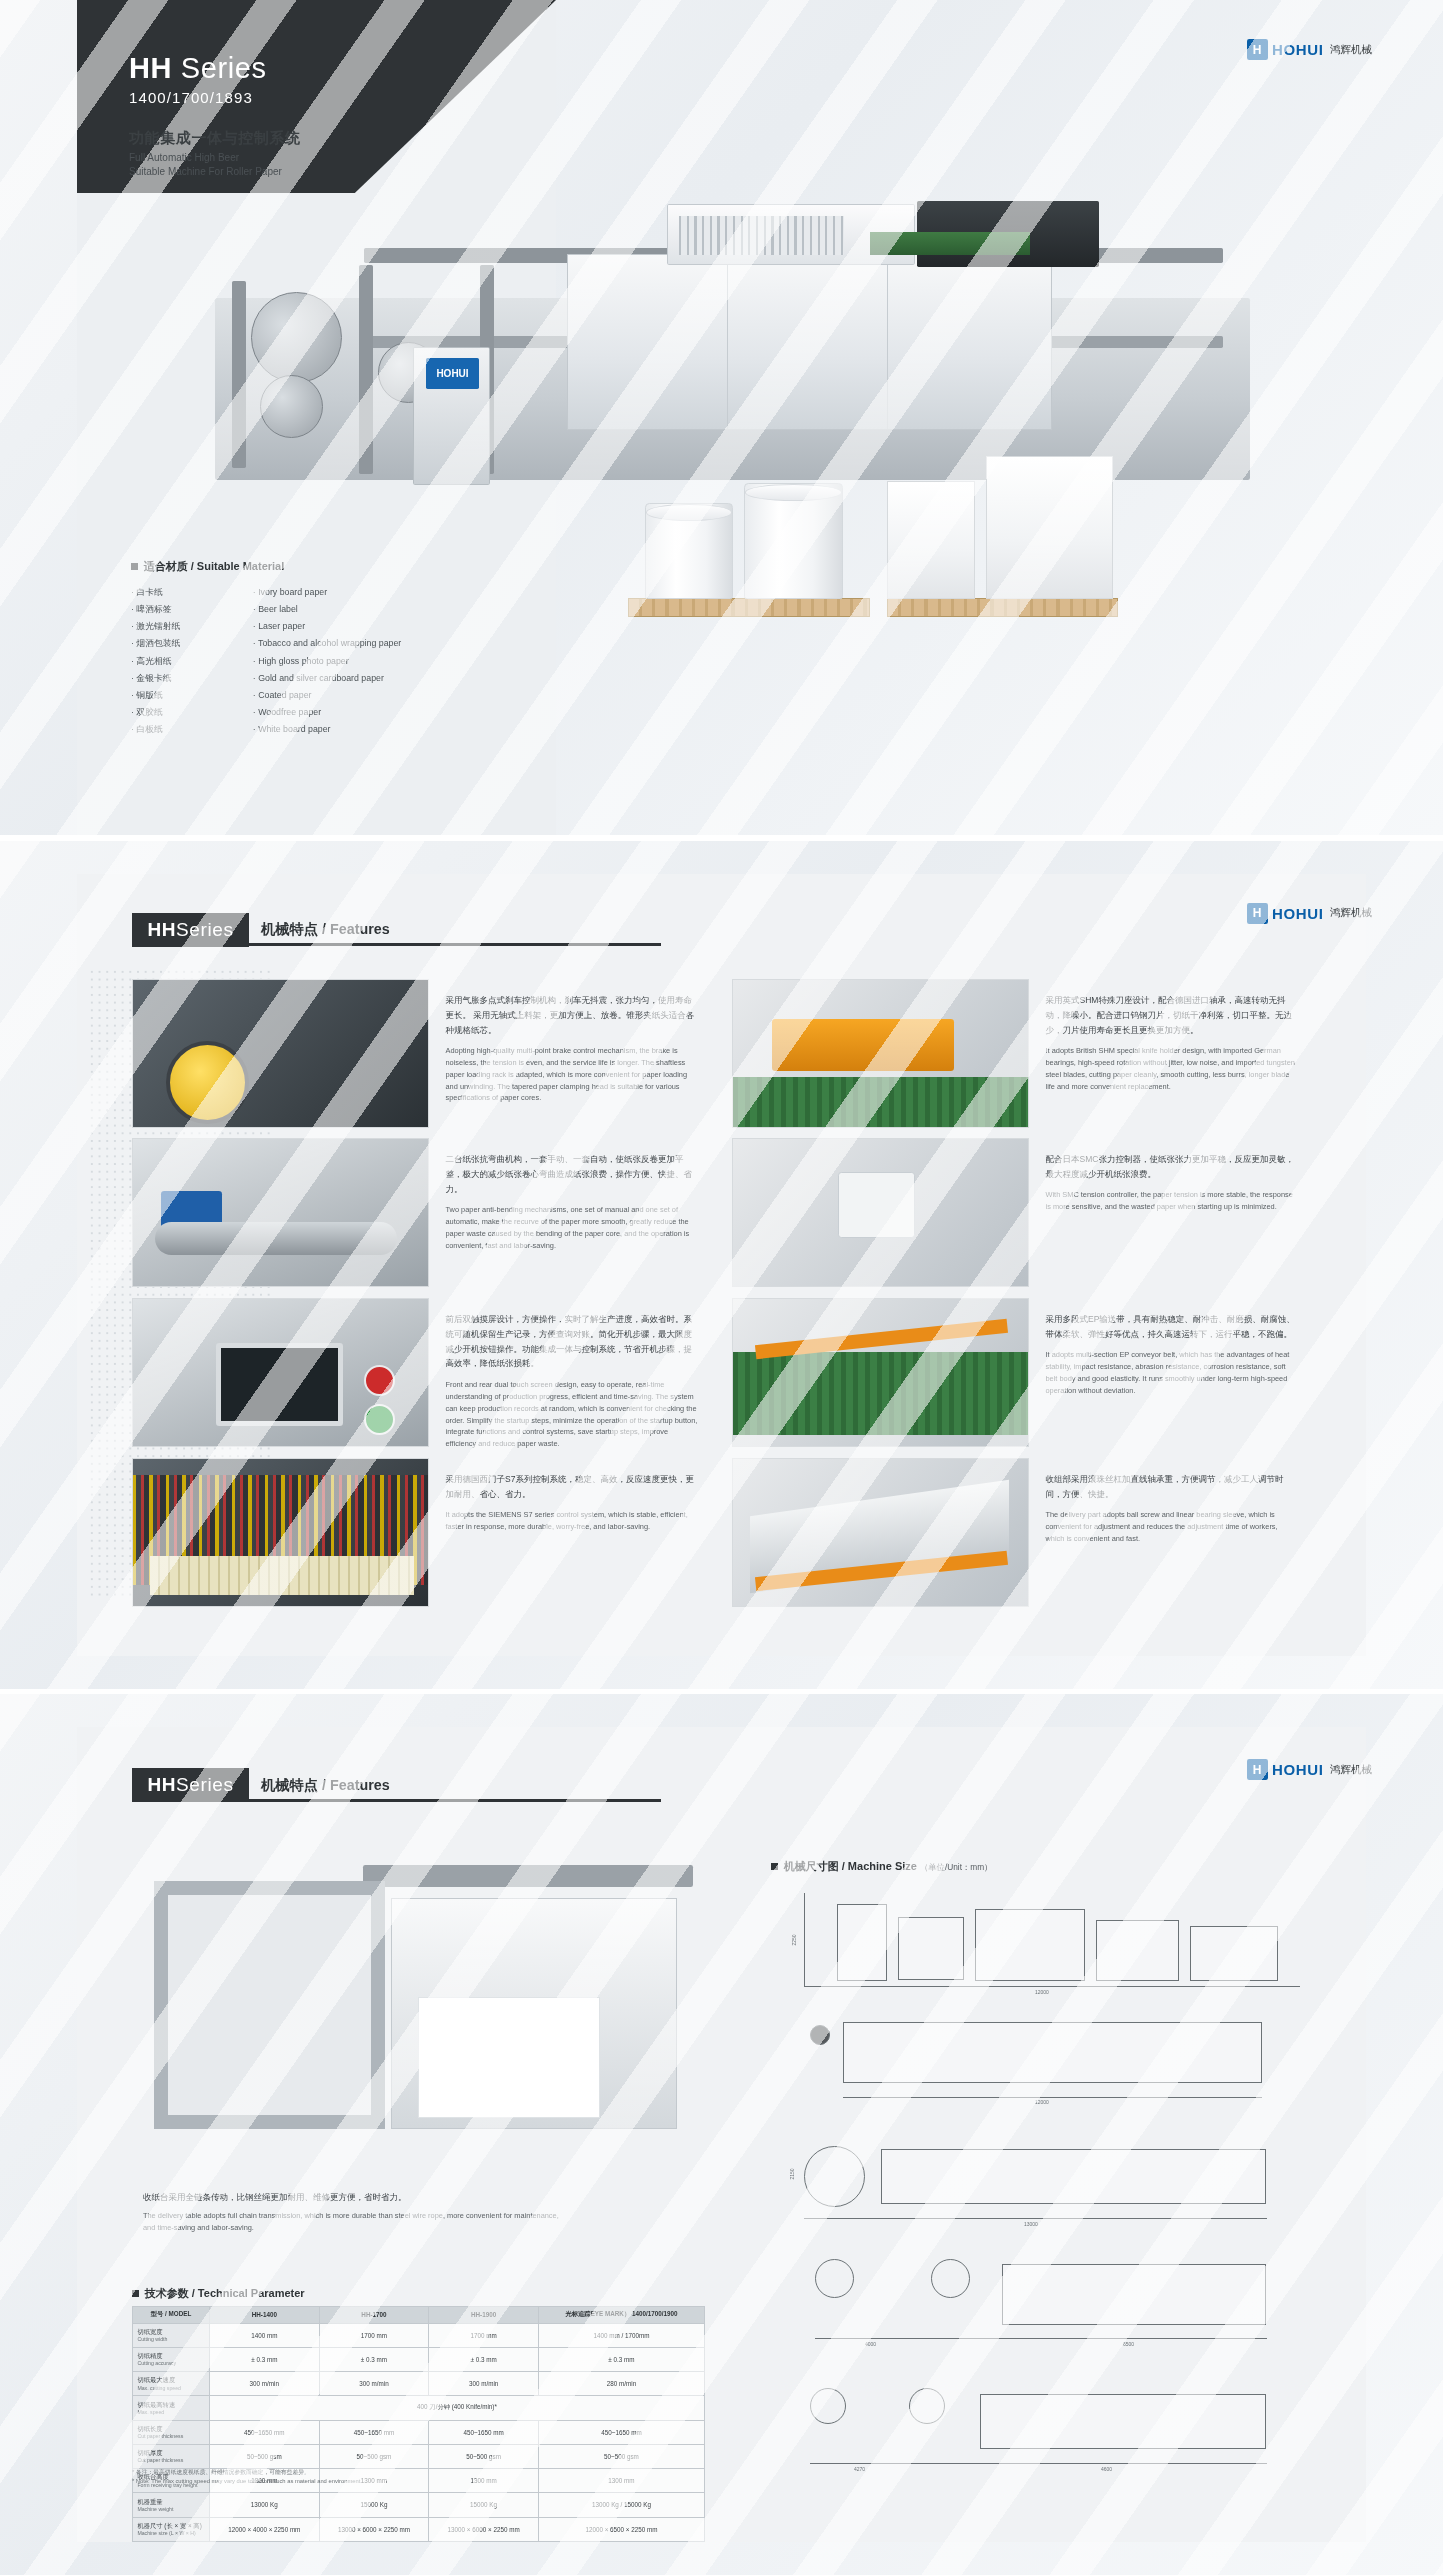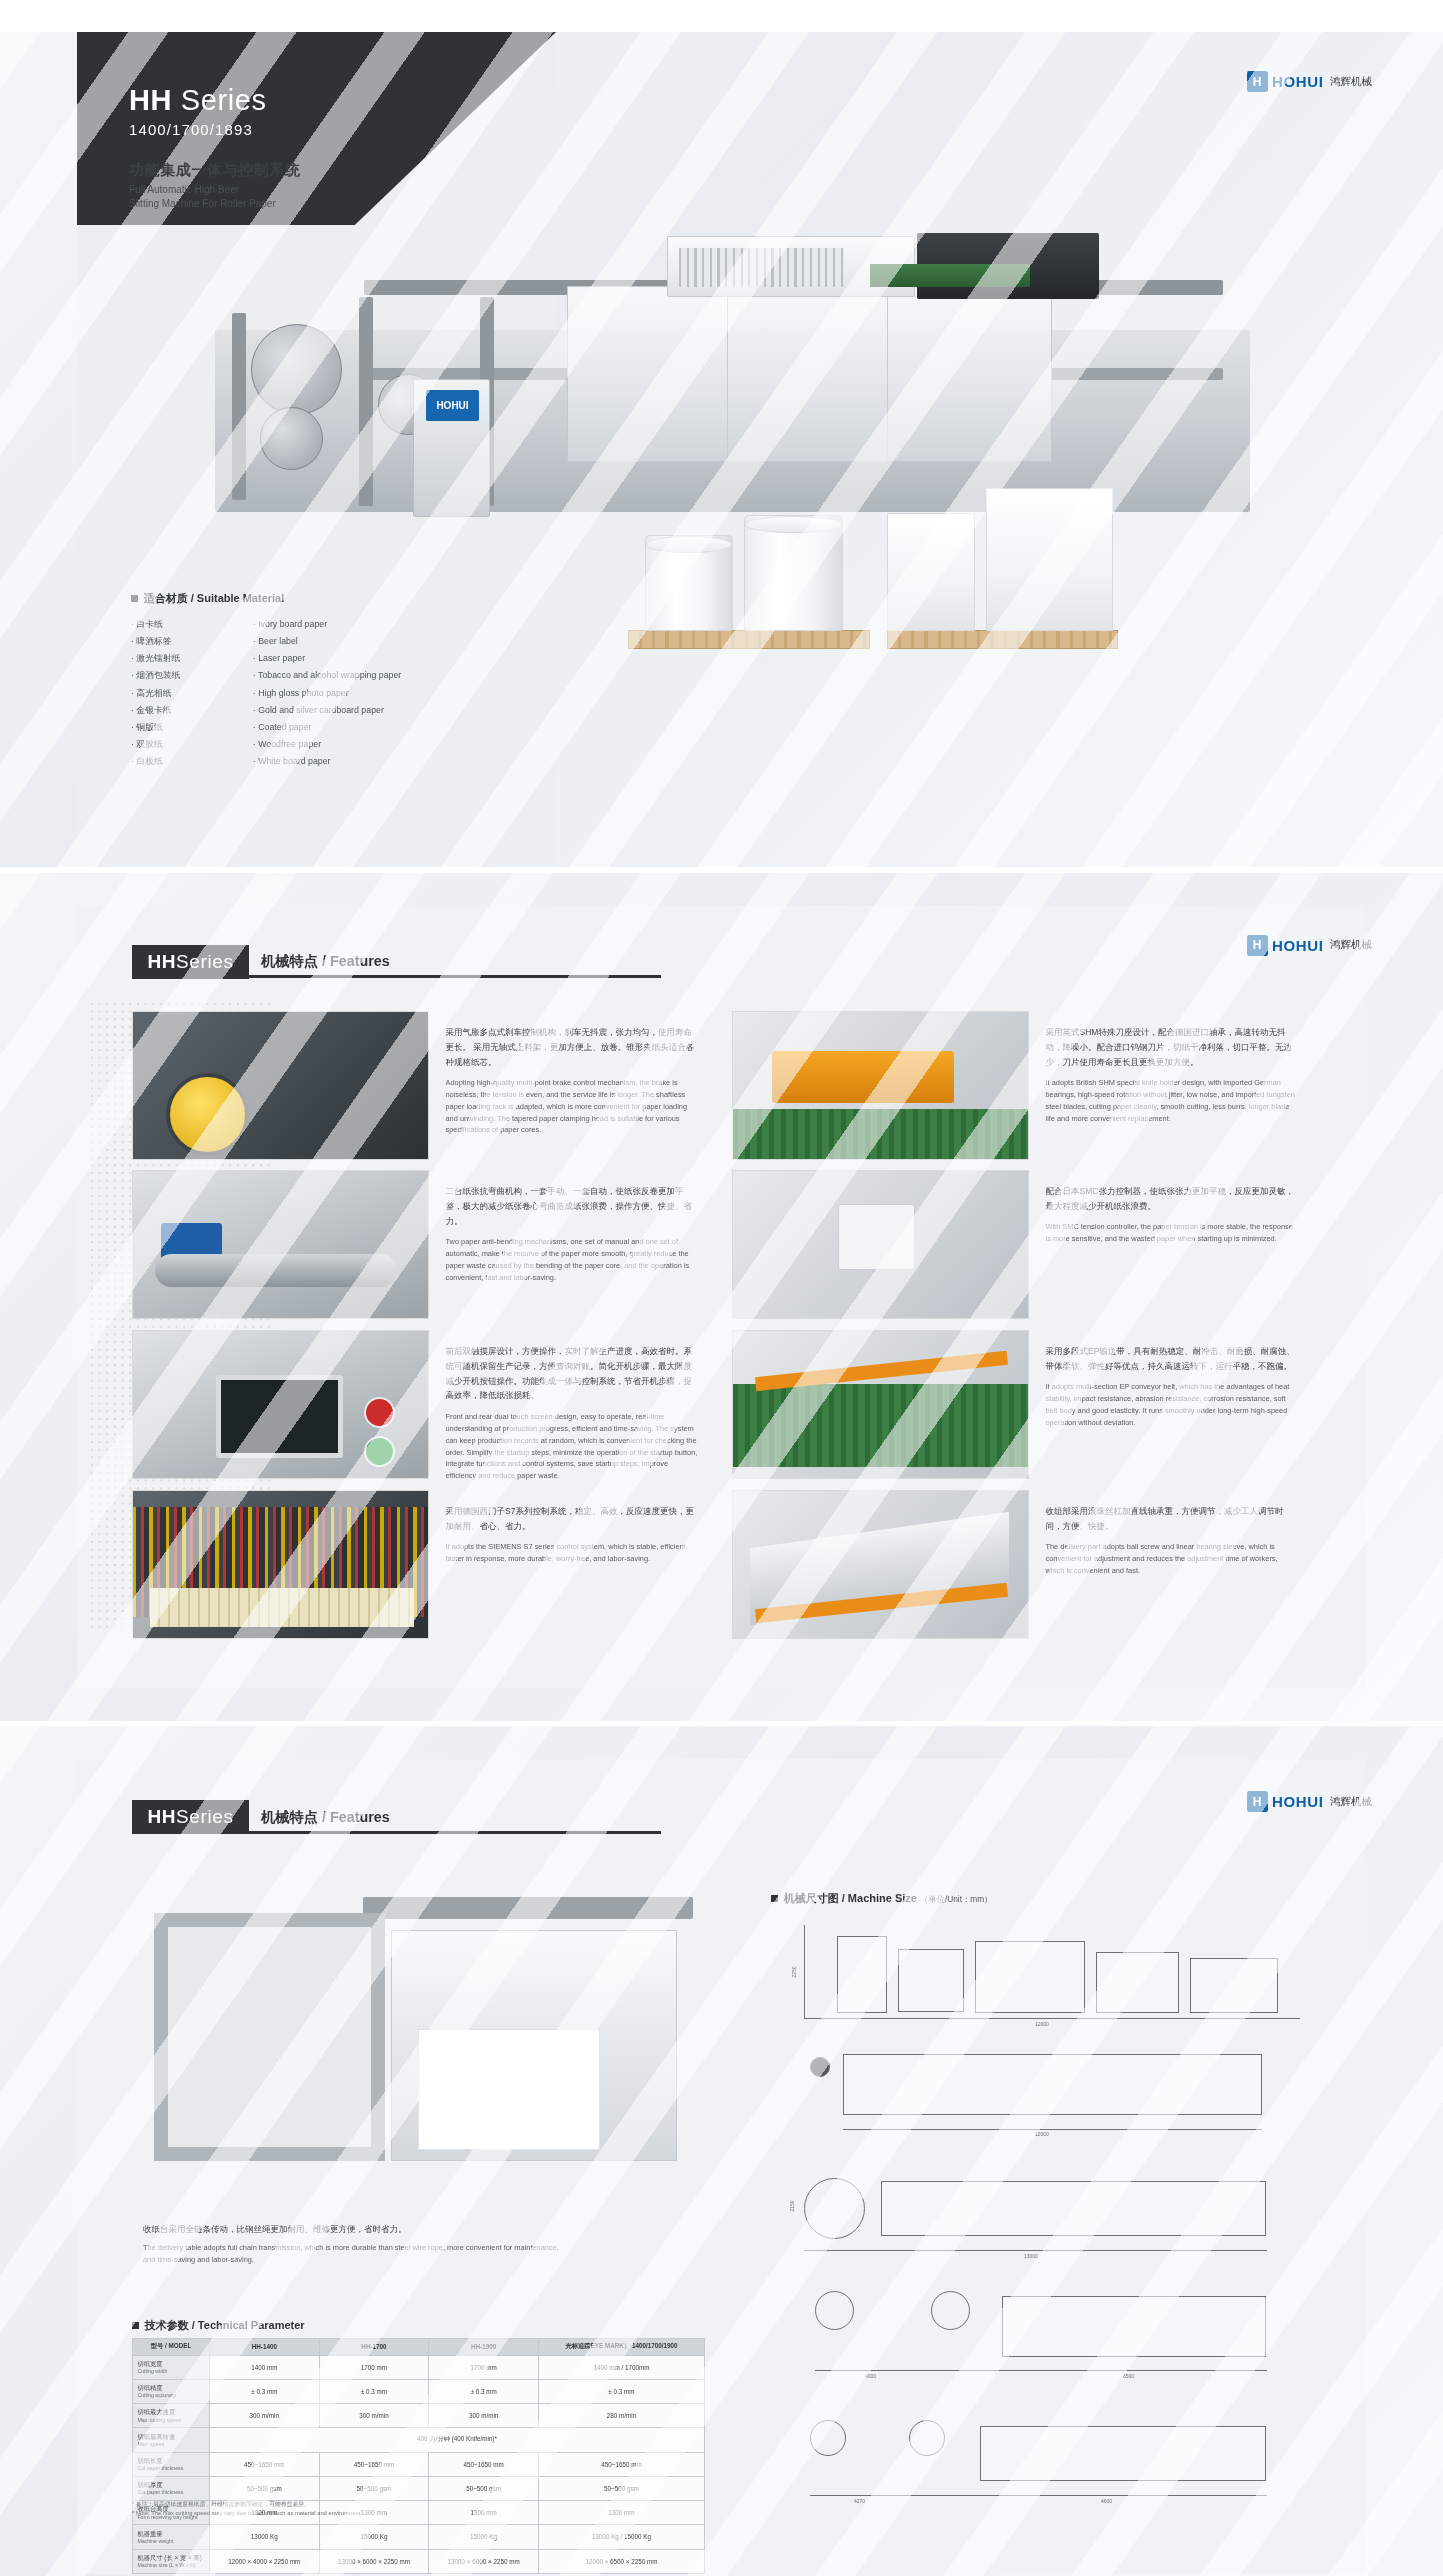--- a/index.html
+++ b/index.html
@@ -15,21 +15,21 @@
     overflow: hidden;
     margin-bottom: 5.5px;
   }
   .page::after{
     content:"";position:absolute;inset:0;
     background:
       repeating-linear-gradient(125deg, rgba(255,255,255,0.55) 0 33px, rgba(255,255,255,0) 33px 105px);
     pointer-events:none;
   }
   
-  .p1 { height: 835px; margin-top: 32px; }
+  .p1 { height: 835px; }
   .p1-left-panel{
     position:absolute; left:77px; top:0; width:479px; height:835px;
     background:#eceff2;
   }
   .p1-dark{
     position:absolute; left:77px; top:0; width:479px; height:193px;
     background:#2f3336;
     clip-path: polygon(0 0, 100% 0, 58% 100%, 0 100%);
   }
   .p1-title{
@@ -262,21 +262,21 @@
   <div class="p1-dark"></div>
 
   <div class="p1-title">
     <div class="hh"><b>HH</b><span> Series</span></div>
     <div class="models">1400/1700/1893</div>
   </div>
   <div class="p1-sub">
     <div class="cn">功能集成一体与控制系统</div>
     <div class="en">
       <div>Full Automatic High Beer</div>
-      <div>Slitting Machine For Roller Paper</div>
+      <div>Suitable Machine For Roller Paper</div>
     </div>
   </div>
 
   <div class="logo p1-logo">
     <div class="mark">H</div>
     <div class="txt1">HOHUI</div>
     <div class="txt2">鸿辉机械</div>
   </div>
 
   <div class="machine-img">

